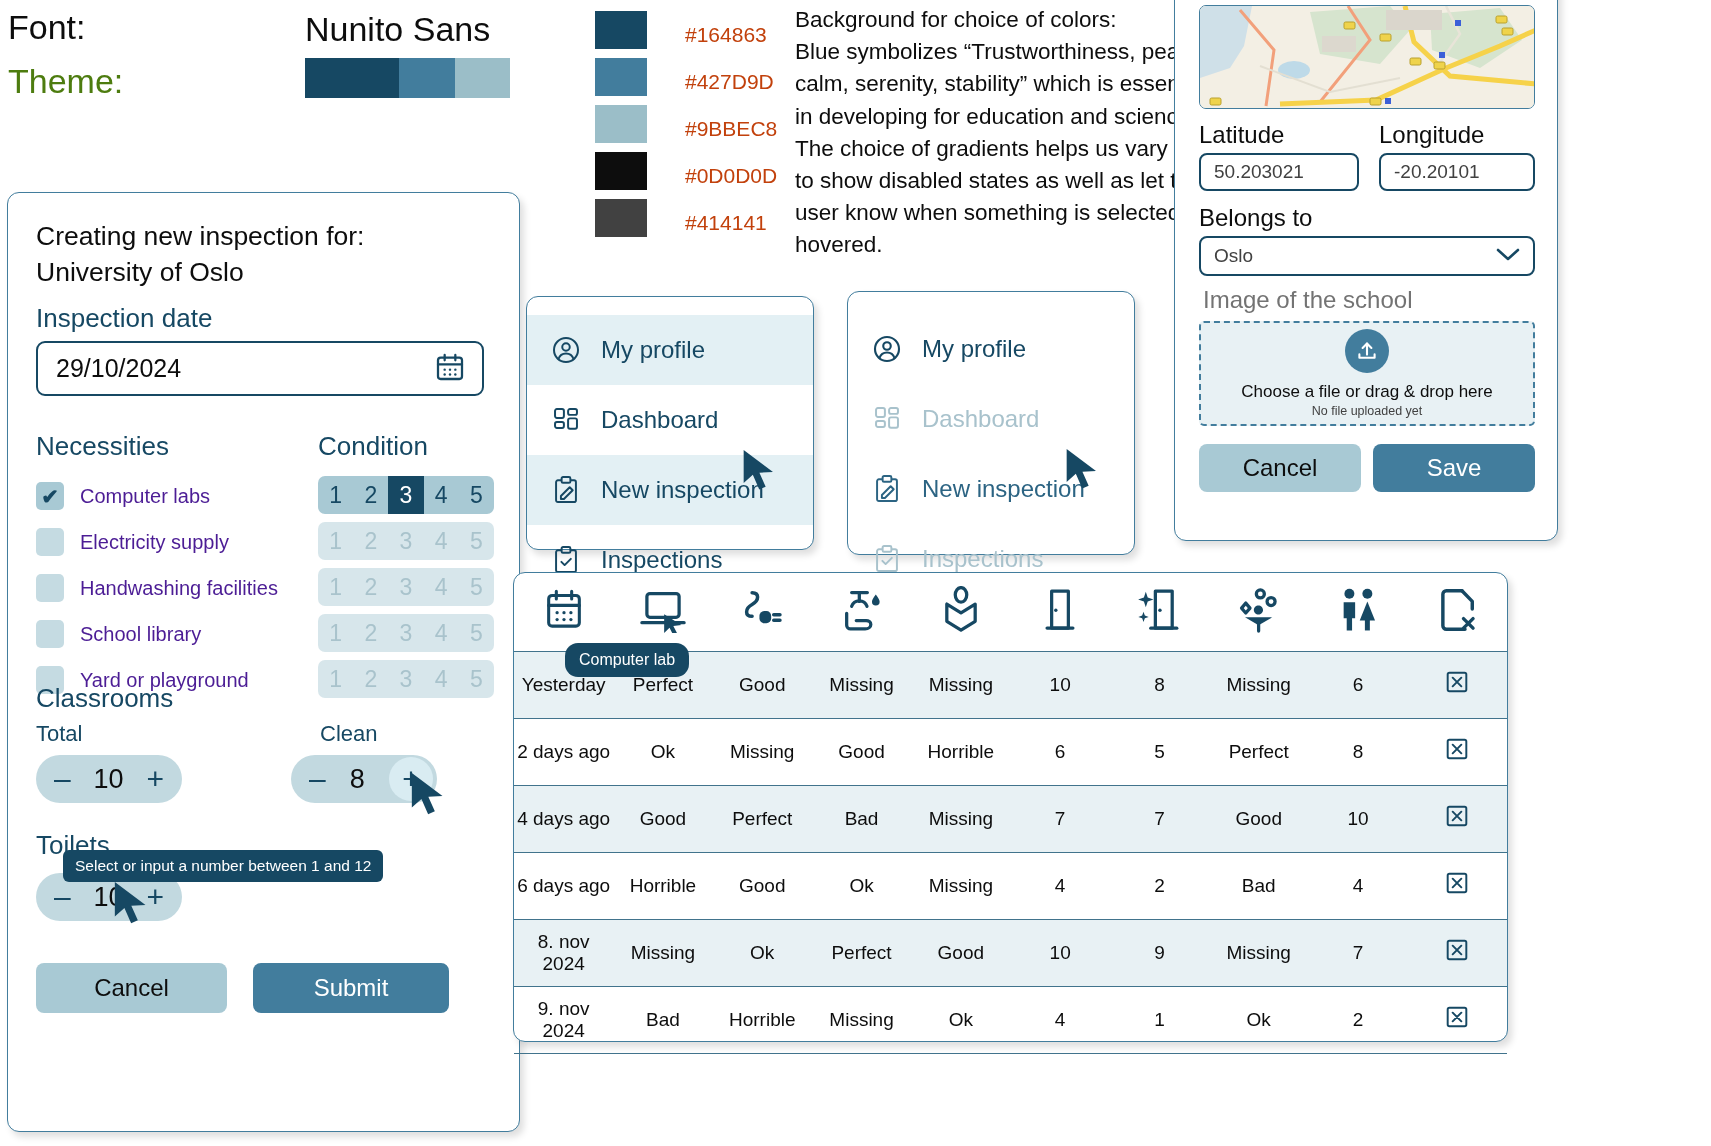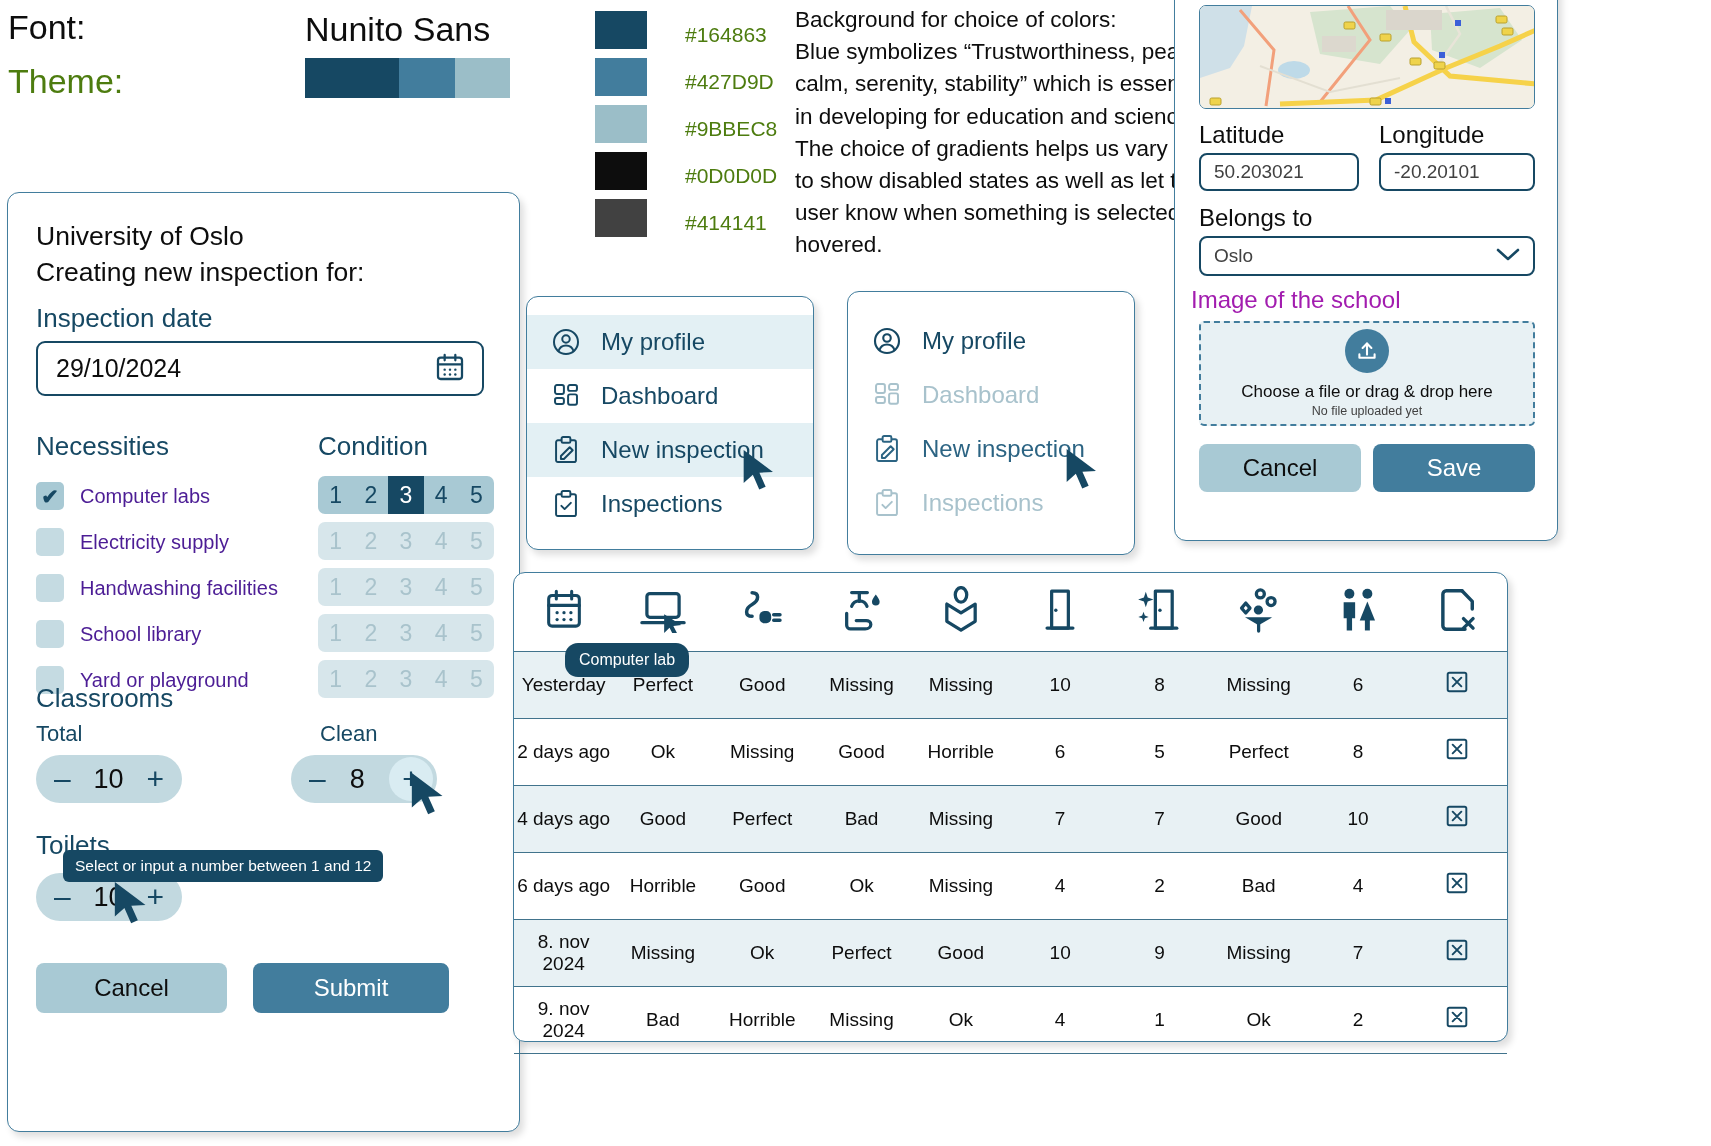--- a/index.html
+++ b/index.html
@@ -20,21 +20,21 @@
   .theme-bar { position:absolute; left:305px; top:58px; width:205px; height:40px; display:flex; }
   .theme-bar span { display:block; height:100%; }
   .theme-bar span:nth-child(1){ width:46%; }
   .theme-bar span:nth-child(2){ width:27%; }
   .theme-bar span:nth-child(3){ width:27%; }
 
   
   .palette { position:absolute; left:595px; top:6px; }
   .sw-row { display:flex; align-items:center; height:47px; }
   .sw { width:52px; height:38px; }
-  .sw-hex { margin-left:38px; font-size:21px; color:#4d7c0f;margin-top:10px; }
+  .sw-hex { margin-left:38px; font-size:21px; color:#c2410c;margin-top:10px; }
 
   
   .desc { position:absolute; left:795px; top:4px; width:440px; font-size:22.5px; line-height:32.2px; color:#0D0D0D; }
   .desc div { white-space:nowrap; }
 
   
   .vdiv { position:absolute; left:1277px; top:0; width:2px; height:300px; background:#427D9D; }
 
   
   .card {
@@ -82,37 +82,37 @@
   .btn-primary { background:#427D9D; color:#ffffff; }
 
   
   .cursor { position:absolute; width:0; height:0; }
   .cursor svg { display:block; }
 
   
   .nav-card { width:288px; }
   .nav1 { left:526px; top:296px; height:254px; }
   .nav2 { left:847px; top:291px; height:264px; }
-  .nav-item { height:54px; display:flex; align-items:center; padding-left:22px; }
+  .nav-item { height:70px; display:flex; align-items:center; padding-left:22px; }
   .nav-item .ic { width:34px; height:34px; flex:0 0 34px; display:flex; align-items:center; justify-content:center; }
   .nav-item .lbl { margin-left:18px; font-size:24px; white-space:nowrap; }
   .nav-hl { background:#E3F0F4; }
   .c-dark { color:#164863; }
   .c-mid  { color:#2C6483; }
   .c-dis  { color:#A8C2CC; }
 
   
   .right-card { left:1174px; top:-40px; width:384px; height:581px; }
   .map-box { position:absolute; left:24px; top:44px; width:336px; height:104px; border:1.5px solid #427D9D; border-radius:7px; overflow:hidden; background:#F2EFE9; }
   .lat-label { position:absolute; left:24px; top:160px; font-size:24px; color:#0D0D0D; }
   .lon-label { position:absolute; left:204px; top:160px; font-size:24px; color:#0D0D0D; }
   .txt-input { position:absolute; height:38px; border:2.5px solid #164863; border-radius:8px; display:flex; align-items:center; padding-left:13px; font-size:19px; color:#414141; }
   .belongs-label { position:absolute; left:24px; top:243px; font-size:24px; color:#0D0D0D; }
   .select-box { position:absolute; left:24px; top:275px; width:336px; height:40px; border:2.5px solid #164863; border-radius:8px; display:flex; align-items:center; justify-content:space-between; padding:0 12px 0 13px; font-size:19px; color:#414141; }
-  .img-label { position:absolute; left:16px; top:325px; font-size:24px; color:#a21caf; }
+  .img-label { position:absolute; left:28px; top:325px; font-size:24px; color:#737373; }
   .dropzone { position:absolute; left:24px; top:360px; width:336px; height:105px; border:2px dashed #427D9D; border-radius:5px; background:#E8F1F4; display:flex; flex-direction:column; align-items:center; justify-content:center; }
   .upl-circle { width:44px; height:44px; border-radius:50%; background:#427D9D; display:flex; align-items:center; justify-content:center; }
   .dz-main { margin-top:9px; font-size:17px; color:#0D0D0D; }
   .dz-sub { margin-top:2px; font-size:12.5px; color:#414141; }
 
   
   .tbl-card { left:513px; top:572px; width:995px; height:470px; }
   table.insp-table { width:100%; border-collapse:collapse; table-layout:fixed; }
   table.insp-table th { height:78px; vertical-align:middle; text-align:center; }
   table.insp-table td { height:67px; text-align:center; font-size:19px; color:#0D0D0D; border-top:1.3px solid #41738C; border-bottom:1.3px solid #41738C; }
@@ -166,22 +166,22 @@
     <div>to show disabled states as well as let the</div>
     <div>user know when something is selected or</div>
     <div>hovered.</div>
   </div>
 
   <div class="vdiv"></div>
 
   <div class="card insp-card">
 
     <div class="insp-title">
+      <div>Creating new inspection for:</div>
       <div>University of Oslo</div>
-      <div>Creating new inspection for:</div>
     </div>
 
     <div class="sec-label insp-date-label">Inspection date</div>
     <div class="date-field">
       <span class="val">29/10/2024</span>
       <span>
         <svg width="32" height="32" viewBox="0 0 24 24" fill="none" stroke="#164863" stroke-width="1.7">
           <rect x="3" y="5" width="18" height="16" rx="2"></rect>
           <path d="M3 10h18M8 3v4M16 3v4" stroke-linecap="round"></path>
           <circle cx="8" cy="14" r=".9" fill="#164863" stroke="none"></circle>

